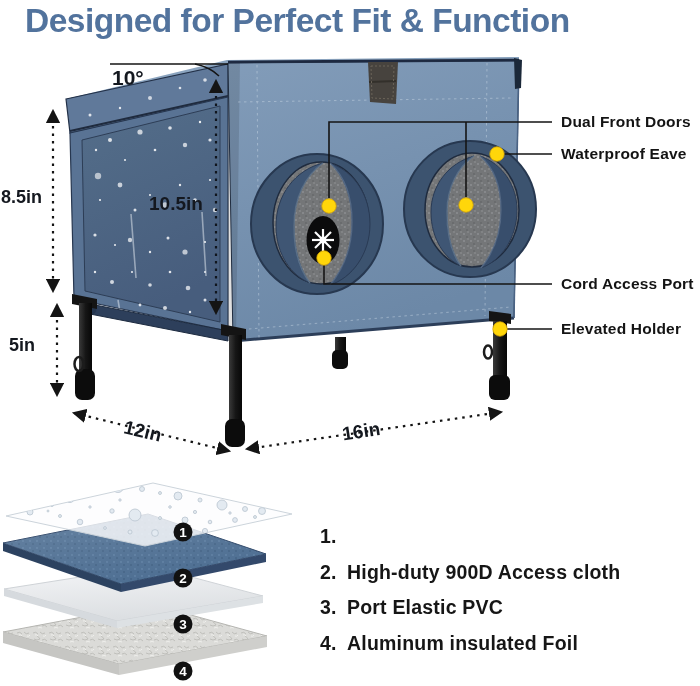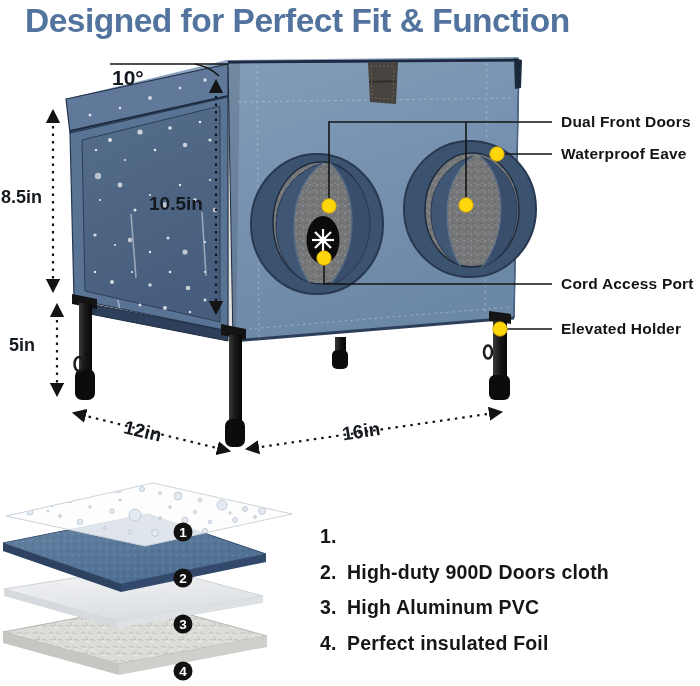--- a/index.html
+++ b/index.html
@@ -341,24 +341,24 @@
       </g>
     </g>
   </svg>
 
   <div class="materials">
     <div class="mat-row">
       <span class="mat-num">1.</span>
     </div>
     <div class="mat-row">
       <span class="mat-num">2.</span>
-      <span>High-duty 900D Doors cloth</span>
+      <span>High-duty 900D Access cloth</span>
     </div>
     <div class="mat-row">
       <span class="mat-num">3.</span>
-      <span>High Aluminum PVC</span>
+      <span>Port Elastic PVC</span>
     </div>
     <div class="mat-row">
       <span class="mat-num">4.</span>
-      <span>Perfect insulated Foil</span>
+      <span>Aluminum insulated Foil</span>
     </div>
   </div>
 </div>
 
 </body></html>

